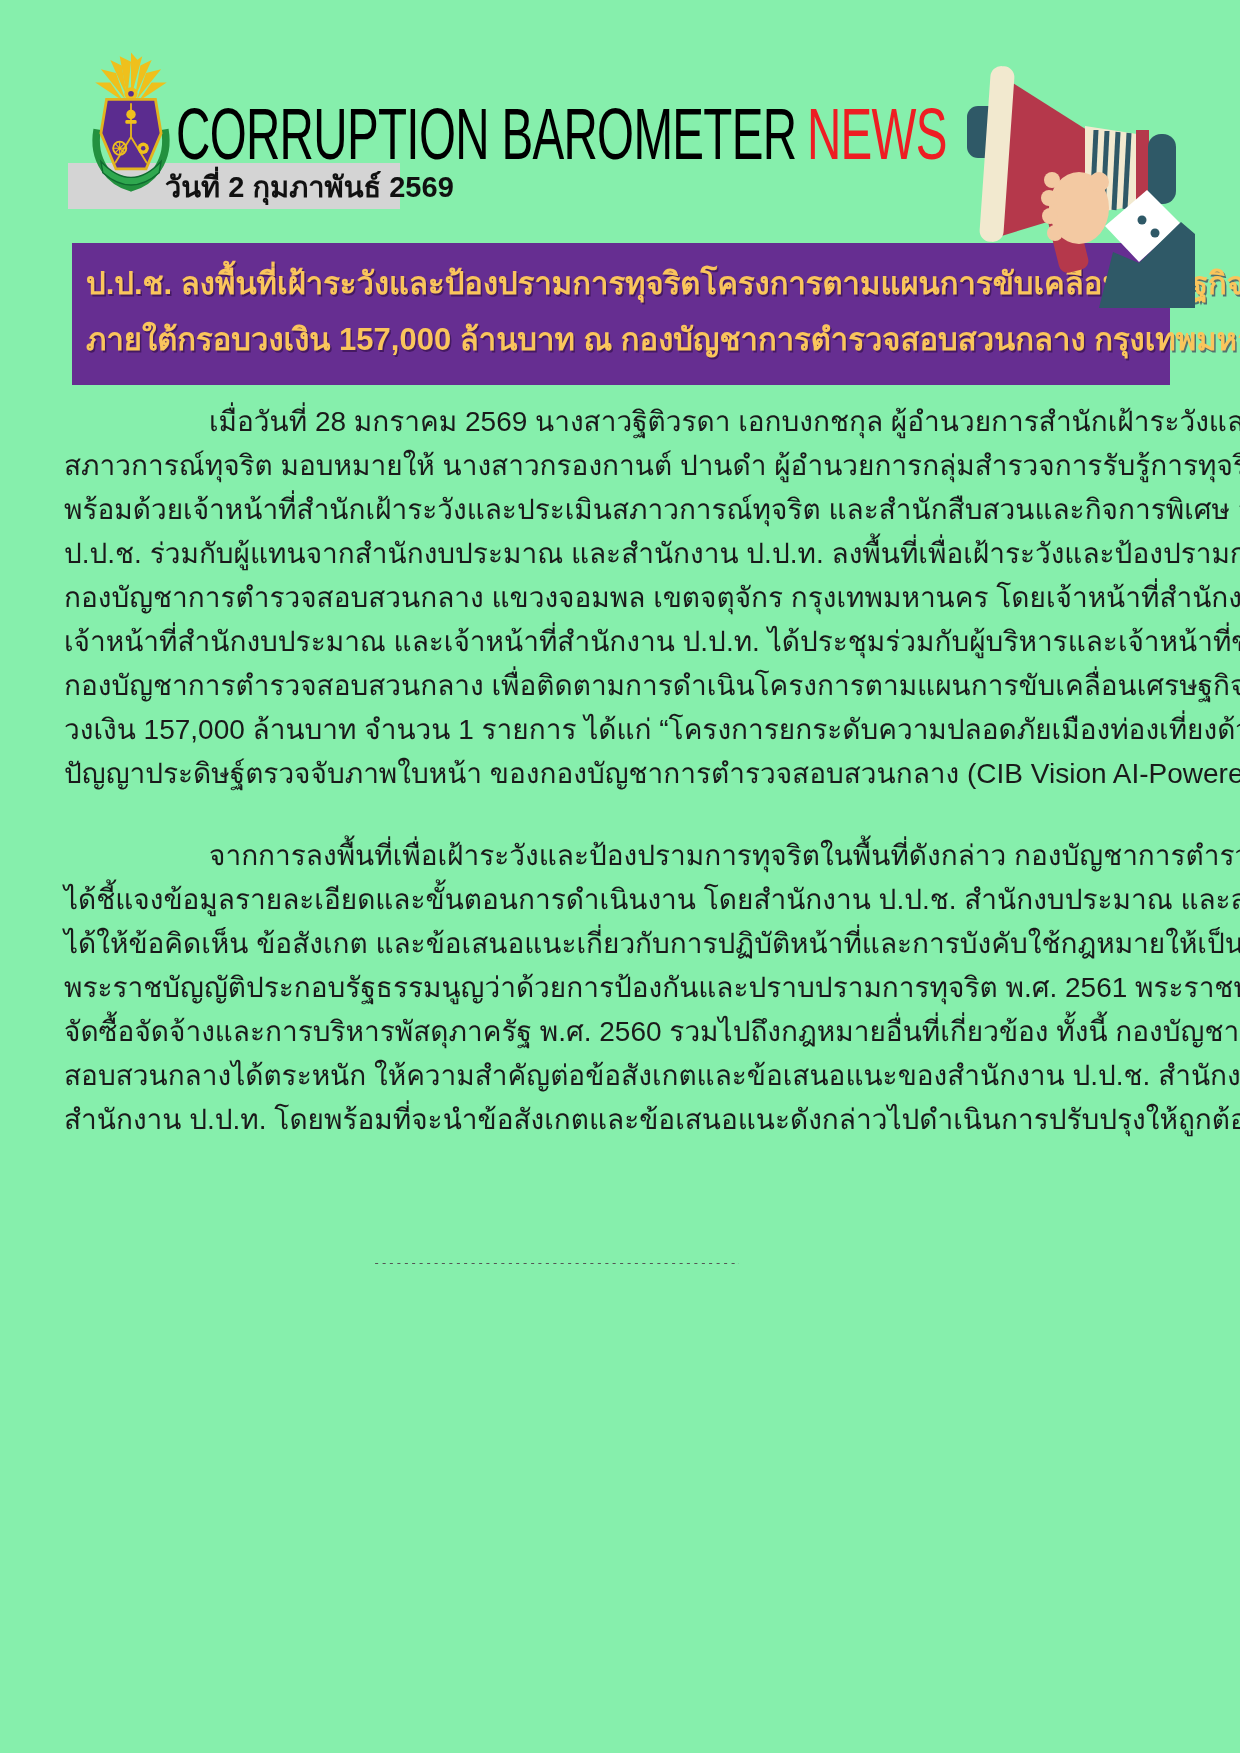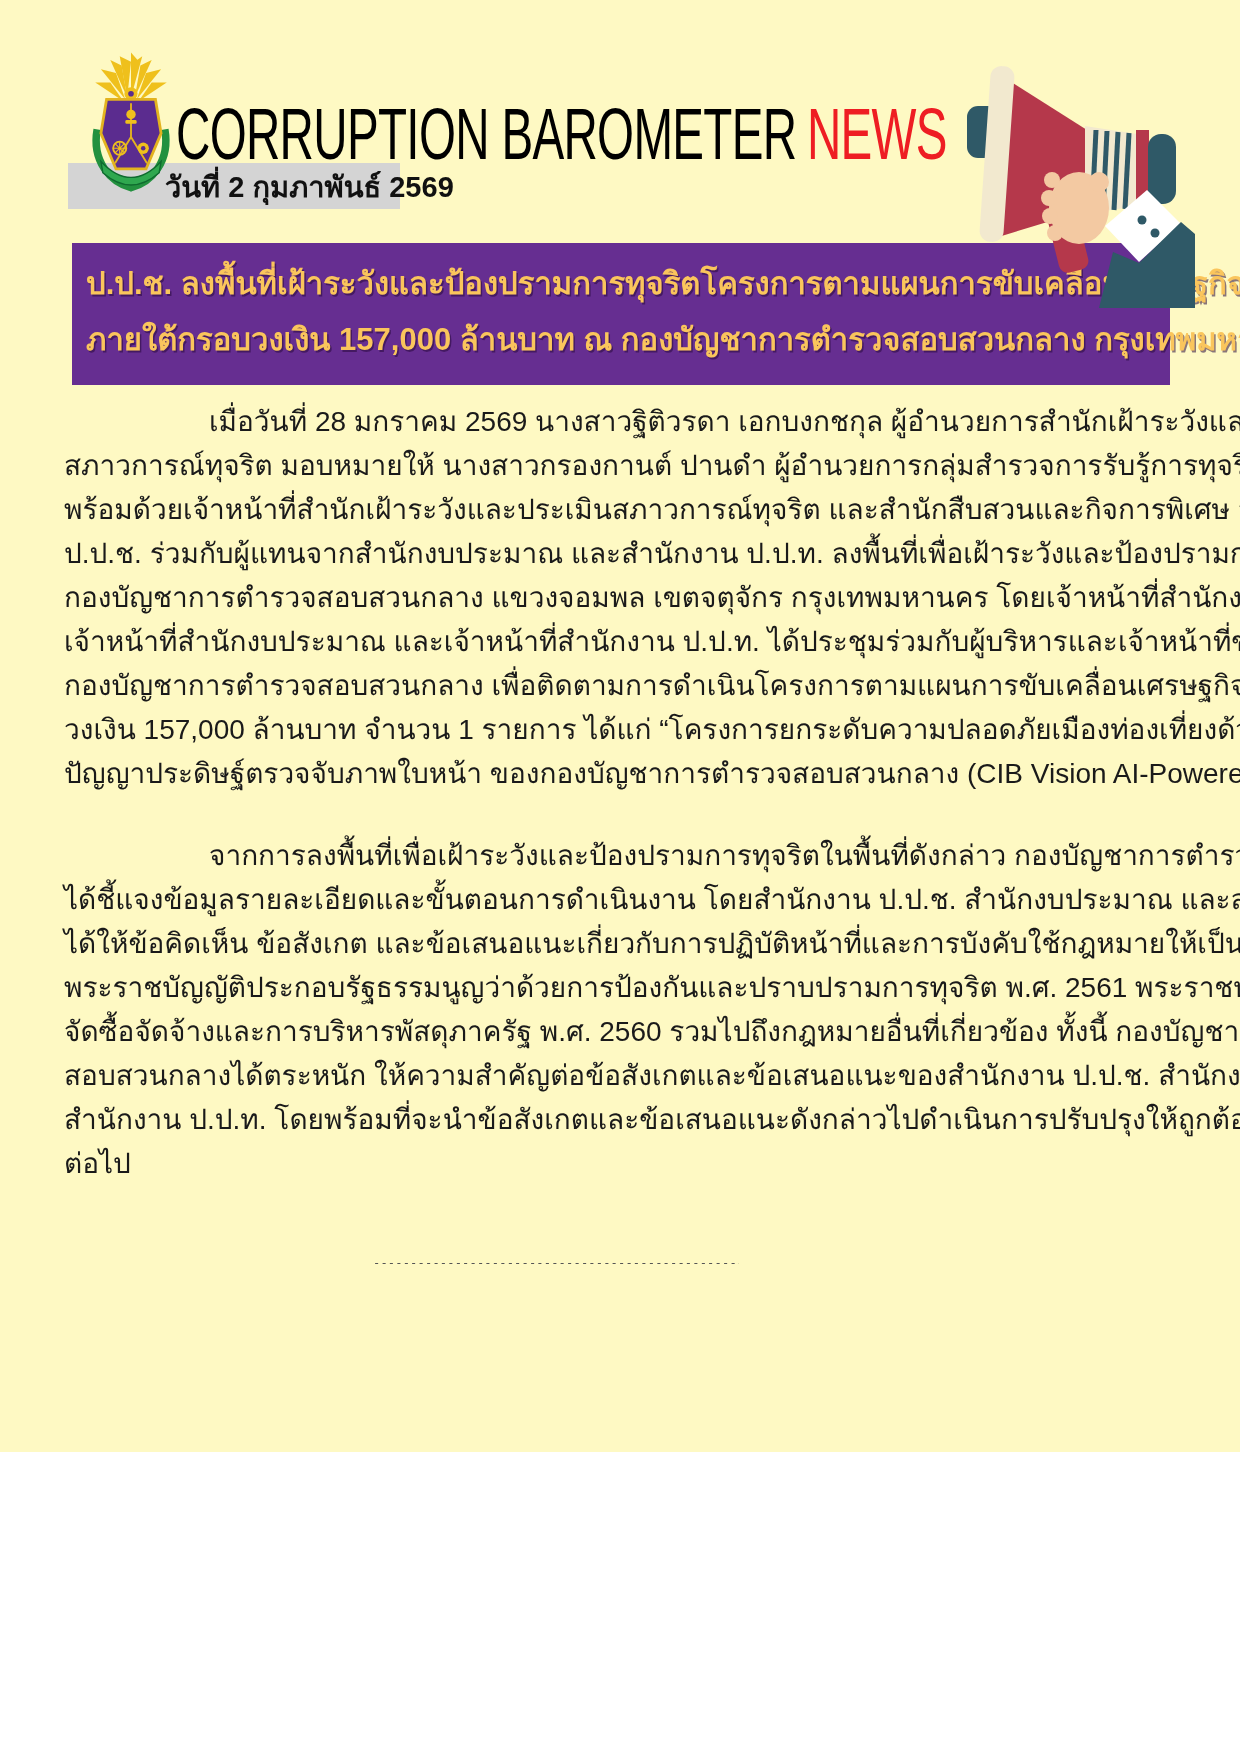--- a/index.html
+++ b/index.html
@@ -1,20 +1,20 @@
 <!DOCTYPE html>
 <html><head>
 <meta charset="utf-8">
 <style>
   * { margin:0; padding:0; box-sizing:border-box; }
   html,body { background:#ffffff; }
   .page {
     position:relative;
-    width:1240px; height:1452px;
-    background:#fef9c3;
+    width:1240px; height:1753px;
+    background:#86efac;
     overflow:hidden;
     font-family:"Liberation Sans", sans-serif;
   }
   
   .logo {
     position:absolute; left:84px; top:50px; width:94px; height:142px; z-index:3;
   }
   .masthead {
     position:absolute; left:176px; top:84px; z-index:2;
     font-size:72px; font-weight:400; color:#000;
@@ -156,19 +156,18 @@
       <div class="line">ปัญญาประดิษฐ์ตรวจจับภาพใบหน้า ของกองบัญชาการตำรวจสอบสวนกลาง (CIB Vision AI-Powered Facial</div>
     </div>
     <div class="para2">
       <div class="line indent">จากการลงพื้นที่เพื่อเฝ้าระวังและป้องปรามการทุจริตในพื้นที่ดังกล่าว กองบัญชาการตำรวจสอบสวนกลาง</div>
       <div class="line">ได้ชี้แจงข้อมูลรายละเอียดและขั้นตอนการดำเนินงาน โดยสำนักงาน ป.ป.ช. สำนักงบประมาณ และสำนักงาน ป.ป.ท.</div>
       <div class="line">ได้ให้ข้อคิดเห็น ข้อสังเกต และข้อเสนอแนะเกี่ยวกับการปฏิบัติหน้าที่และการบังคับใช้กฎหมายให้เป็นไปตาม</div>
       <div class="line">พระราชบัญญัติประกอบรัฐธรรมนูญว่าด้วยการป้องกันและปราบปรามการทุจริต พ.ศ. 2561 พระราชบัญญัติการ</div>
       <div class="line">จัดซื้อจัดจ้างและการบริหารพัสดุภาครัฐ พ.ศ. 2560 รวมไปถึงกฎหมายอื่นที่เกี่ยวข้อง ทั้งนี้ กองบัญชาการตำรวจ</div>
       <div class="line">สอบสวนกลางได้ตระหนัก ให้ความสำคัญต่อข้อสังเกตและข้อเสนอแนะของสำนักงาน ป.ป.ช. สำนักงบประมาณ และ</div>
       <div class="line">สำนักงาน ป.ป.ท. โดยพร้อมที่จะนำข้อสังเกตและข้อเสนอแนะดังกล่าวไปดำเนินการปรับปรุงให้ถูกต้องตามกฎหมาย</div>
-      <div class="line">ต่อไป</div>
     </div>
   </div>
 
   <div class="dash-sep">----------------------------------------------------</div>
 
 </div>
 
 </body></html>

